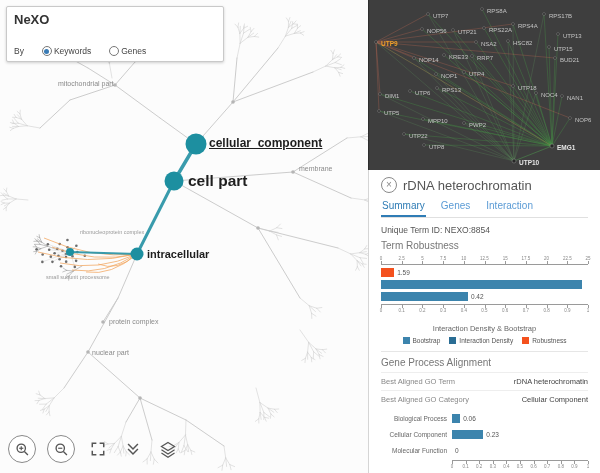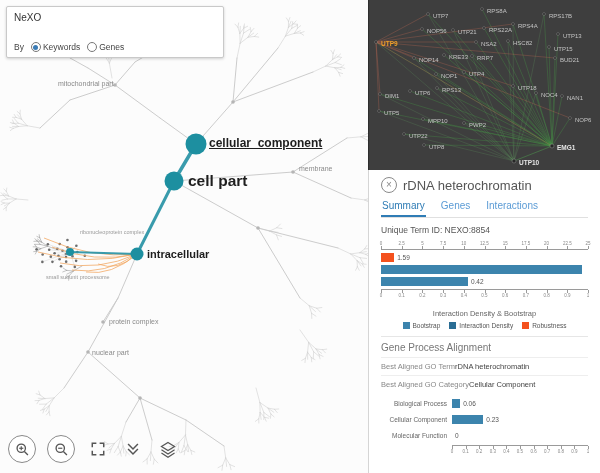--- a/index.html
+++ b/index.html
@@ -8,27 +8,27 @@
   
   #tree-panel{position:absolute;left:0;top:0;width:368px;height:473px;background:#fcfcfc;overflow:hidden;}
   #tree-svg{position:absolute;left:0;top:0;}
   .tree-label{position:absolute;white-space:nowrap;color:#8a8a8a;}
   .lbl-big{color:#1e1e1e;font-weight:600;}
   .lbl-small{font-size:7px;}
   .lbl-tiny{font-size:5.5px;color:#9a9a9a;}
   
   #search-card{position:absolute;left:6px;top:6px;width:202px;background:#fff;border:1px solid #c9c9c9;
                border-radius:2px;box-shadow:0 1px 3px rgba(0,0,0,.18);padding:5px 7px;z-index:5;}
-  #search-card .title{font-size:10px;font-weight:400;color:#333;margin-bottom:19px;}
+  #search-card .title{font-size:13px;font-weight:700;color:#333;margin-bottom:19px;}
   .search-row{display:flex;align-items:center;gap:4px;}
   #search-input{flex:1;min-width:0;border:1px solid #ddd;border-radius:2px;font-size:8.5px;padding:2px 3px;color:#444;
                 font-family:inherit;}
   #search-input::placeholder{color:#aaa;}
   .mini-icon{width:14px;height:14px;color:#666;display:inline-flex;align-items:center;justify-content:center;cursor:pointer;}
-  .radio-row{display:flex;align-items:center;gap:7px;font-size:8.5px;color:#444;margin-top:4px;}
+  .radio-row{display:flex;align-items:center;gap:18px;font-size:8.5px;color:#444;margin-top:4px;}
   .radio{width:8px;height:8px;border:1px solid #777;border-radius:50%;display:inline-block;position:relative;margin-right:2px;vertical-align:-1px;}
   .radio.sel::after{content:"";position:absolute;left:1.5px;top:1.5px;width:5px;height:5px;border-radius:50%;background:#3a7bb5;}
   .radio-opt{display:inline-flex;align-items:center;cursor:pointer;}
   
   #tree-toolbar{position:absolute;left:8px;bottom:10px;display:flex;align-items:center;gap:11px;z-index:5;}
   .tool-circle{width:26px;height:26px;border:1.5px solid #8a8a8a;border-radius:50%;background:#fff;
                display:flex;align-items:center;justify-content:center;color:#555;cursor:pointer;}
   .tool-flat{width:24px;height:24px;display:flex;align-items:center;justify-content:center;color:#555;cursor:pointer;}
   
   #network-panel{position:absolute;left:368px;top:0;width:232px;height:170px;background:#3e3e3e;border-left:1px solid #2e2e2e;overflow:hidden;}
@@ -59,21 +59,21 @@
   .bar.orange{background:#f4511e;}
   .bar-val{font-size:6.5px;color:#555;margin-left:3px;}
   .axis-caption{font-size:7.5px;color:#666;text-align:center;margin-top:10px;}
   .legend{display:flex;justify-content:center;gap:9px;margin-top:4px;font-size:6.5px;color:#555;}
   .legend-item{display:inline-flex;align-items:center;gap:3px;}
   .swatch{width:7px;height:7px;display:inline-block;}
   .sw-bootstrap{background:#3c84ad;}
   .sw-density{background:#2a6d94;}
   .sw-robustness{background:#f4511e;}
   .divider{border:none;border-top:1px solid #e6e6e6;margin:7px 0 5px 0;}
-  .kv-row{display:flex;font-size:7.5px;padding:4px 0;border-top:1px solid #eee;}
+  .kv-row{display:flex;justify-content:space-between;font-size:7.5px;padding:4px 0;border-top:1px solid #eee;}
   .kv-row:last-of-type{border-bottom:1px solid #eee;}
   .kv-key{color:#888;}
   .kv-val{color:#444;}
   .go-row{display:flex;align-items:center;height:12px;margin:4px 0;}
   .go-lbl{width:66px;text-align:right;padding-right:5px;font-size:6.5px;color:#666;flex:0 0 auto;}
   .go-bar-area{flex:1;display:flex;align-items:center;height:9px;position:relative;}
   .go-axis-wrap{flex:1;}
 </style>
 </head>
 <body>
@@ -741,25 +741,26 @@
 
   <section id="detail-panel">
     <div class="detail-header">
       <span class="close-circle">×</span>
       <span class="detail-title">rDNA heterochromatin</span>
     </div>
 
     <div class="tabs">
       <span class="tab active">Summary</span>
       <span class="tab">Genes</span>
-      <span class="tab">Interactions</span>
+      <span class="tab">Interaction</span>
     </div>
 
     <div class="term-id">Unique Term ID: NEXO:8854</div>
 
+    <div class="sec-heading">Term Robustness</div>
 
     <div>
       <div class="axis axis-top">
           <span class="tick" style="left: 0%;"></span>
           <span class="tlbl" style="left: 0%;">0</span>
           <span class="tick" style="left: 10%;"></span>
           <span class="tlbl" style="left: 10%;">2.5</span>
           <span class="tick" style="left: 20%;"></span>
           <span class="tlbl" style="left: 20%;">5</span>
           <span class="tick" style="left: 30%;"></span>

